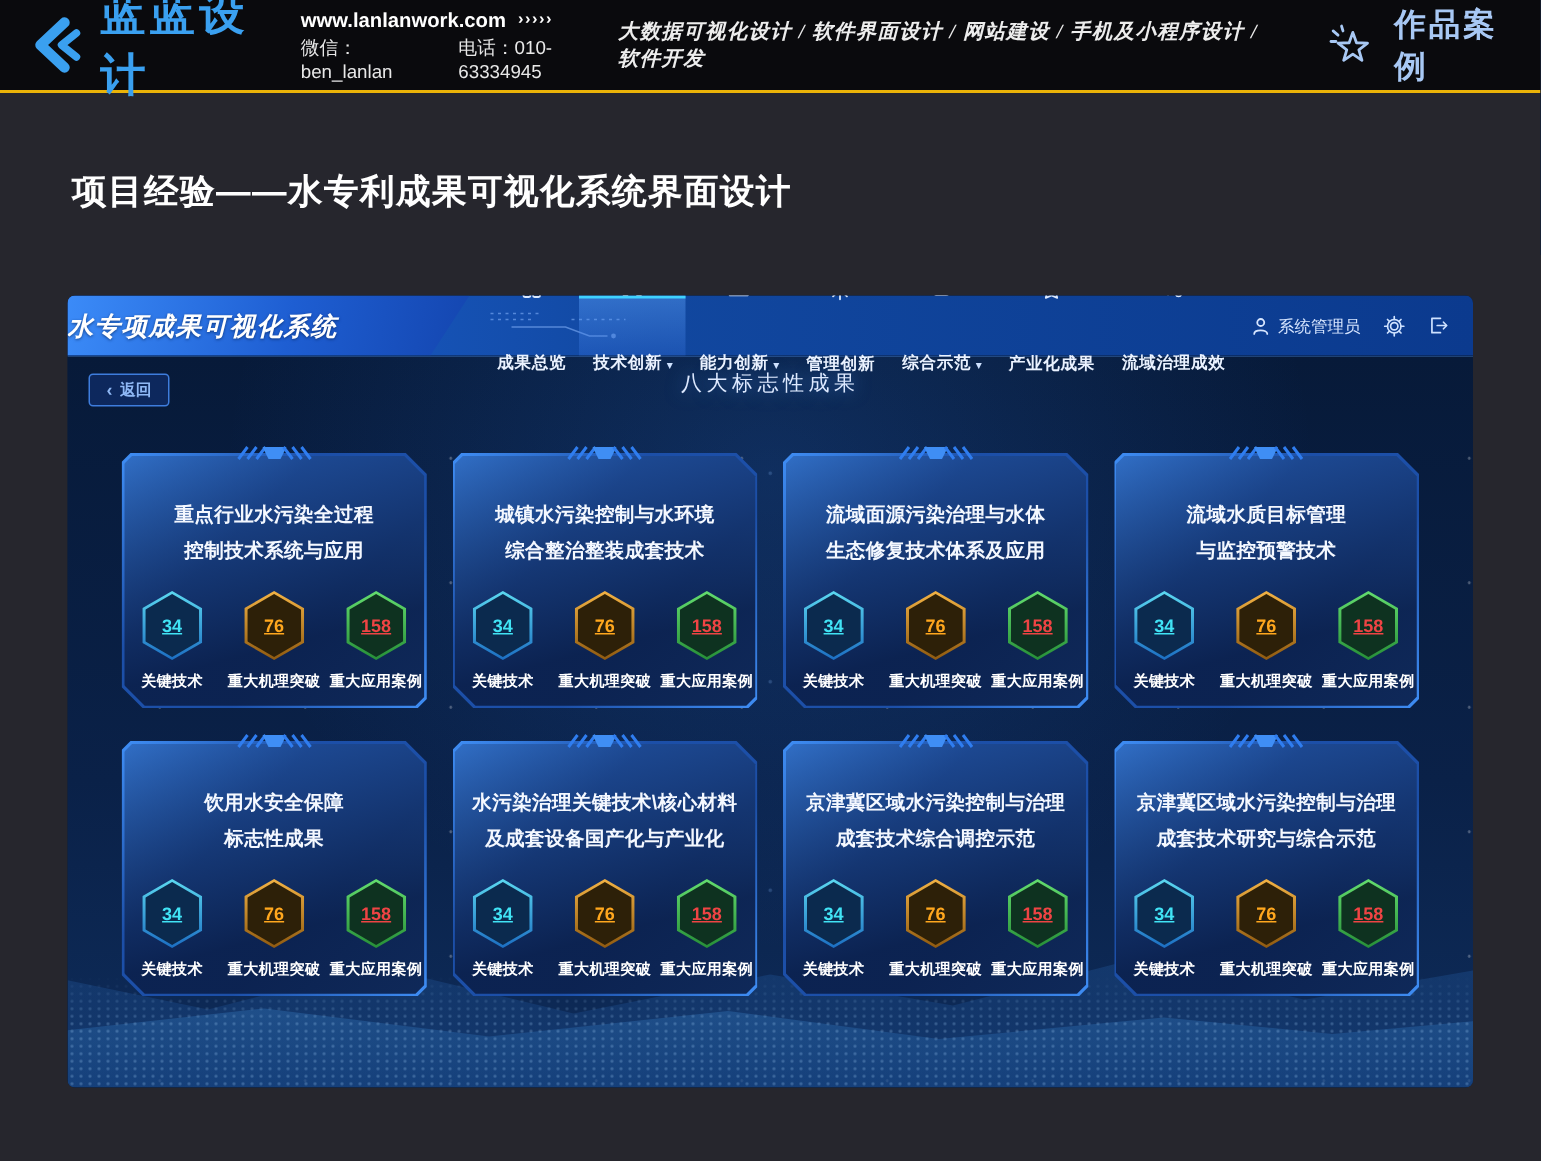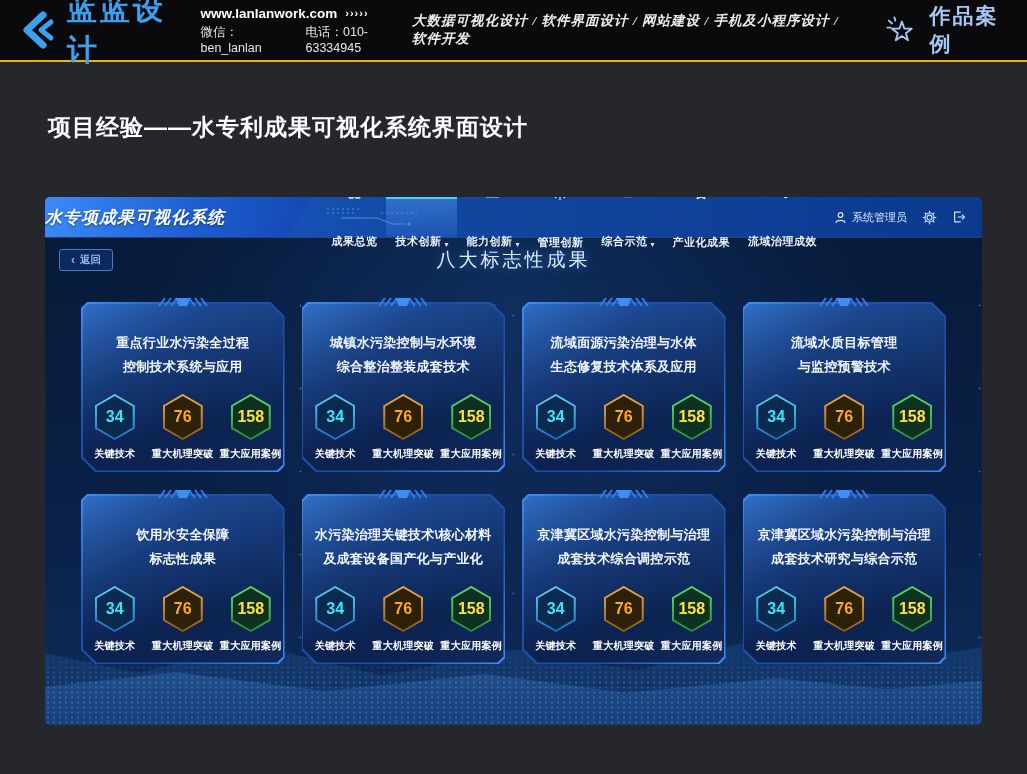--- a/index.html
+++ b/index.html
@@ -97,21 +97,21 @@
     mask-image:linear-gradient(180deg,transparent,#000 45%);}
 
   .back-btn{
     position:absolute;top:12px;left:14px;z-index:5;display:flex;align-items:center;gap:5px;
     padding:3px 11px;border:1px solid #3e7ddd;border-radius:3px;cursor:pointer;
     background:rgba(16,45,105,.75);color:#8fb8f5;font-size:10.5px;font-weight:bold;
   }
   .back-chevron{font-size:12px;line-height:1;color:#8fb8f5;}
   .board-title{
     position:absolute;top:10px;left:0;right:0;z-index:4;text-align:center;
-    font-size:19px;color:#dde9ff;letter-spacing:3px;font-weight:500;
+    font-size:14px;color:#dde9ff;letter-spacing:3px;font-weight:500;
     text-shadow:0 0 12px rgba(80,160,255,.55);
   }
 
   
   .cards{
     position:absolute;top:65px;left:36px;right:36px;z-index:4;
     display:grid;grid-template-columns:repeat(4,1fr);gap:22px 17px;
   }
   .card{position:relative;height:170px;cursor:pointer;}
   .card-border,.card-bg{
@@ -125,27 +125,27 @@
   .card-content{
     position:relative;z-index:3;height:100%;box-sizing:border-box;
     display:flex;flex-direction:column;align-items:center;padding-top:29px;
   }
   .card-title{font-size:13px;font-weight:bold;color:#f4f8ff;text-align:center;line-height:24px;letter-spacing:.3px;}
   .badges{margin-top:15px;display:flex;justify-content:center;gap:2px;}
   .badge{display:flex;flex-direction:column;align-items:center;width:66px;}
   .hex{position:relative;width:40px;height:46px;}
   .h-outer,.h-inner{position:absolute;clip-path:polygon(50% 0,100% 25%,100% 75%,50% 100%,0 75%,0 25%);}
   .h-outer{inset:0;}
-  .h-inner{inset:2px;display:flex;align-items:center;justify-content:center;font-weight:bold;font-size:16px;}
+  .h-inner{inset:2px;display:flex;align-items:center;justify-content:center;font-weight:bold;font-size:12px;text-decoration:underline;}
   .b0 .h-outer{background:linear-gradient(180deg,#5bd8f0,#1c6ec2);}
   .b0 .h-inner{background:#0b2a4e;color:#41e3f5;}
   .b1 .h-outer{background:linear-gradient(180deg,#f2b244,#8f5a10);}
   .b1 .h-inner{background:#2d2008;color:#ffa71e;}
   .b2 .h-outer{background:linear-gradient(180deg,#63dc6e,#278f38);}
-  .b2 .h-inner{background:#0e3220;color:#fde047;}
+  .b2 .h-inner{background:#0e3220;color:#ef4444;}
   .badge-label{margin-top:7px;font-size:10px;font-weight:bold;color:#fff;white-space:nowrap;letter-spacing:.3px;}
 
   svg{display:block;}
 </style>
 </head>
 <body>
 
 <div class="site-header">
   <div class="logo">
     <span>

